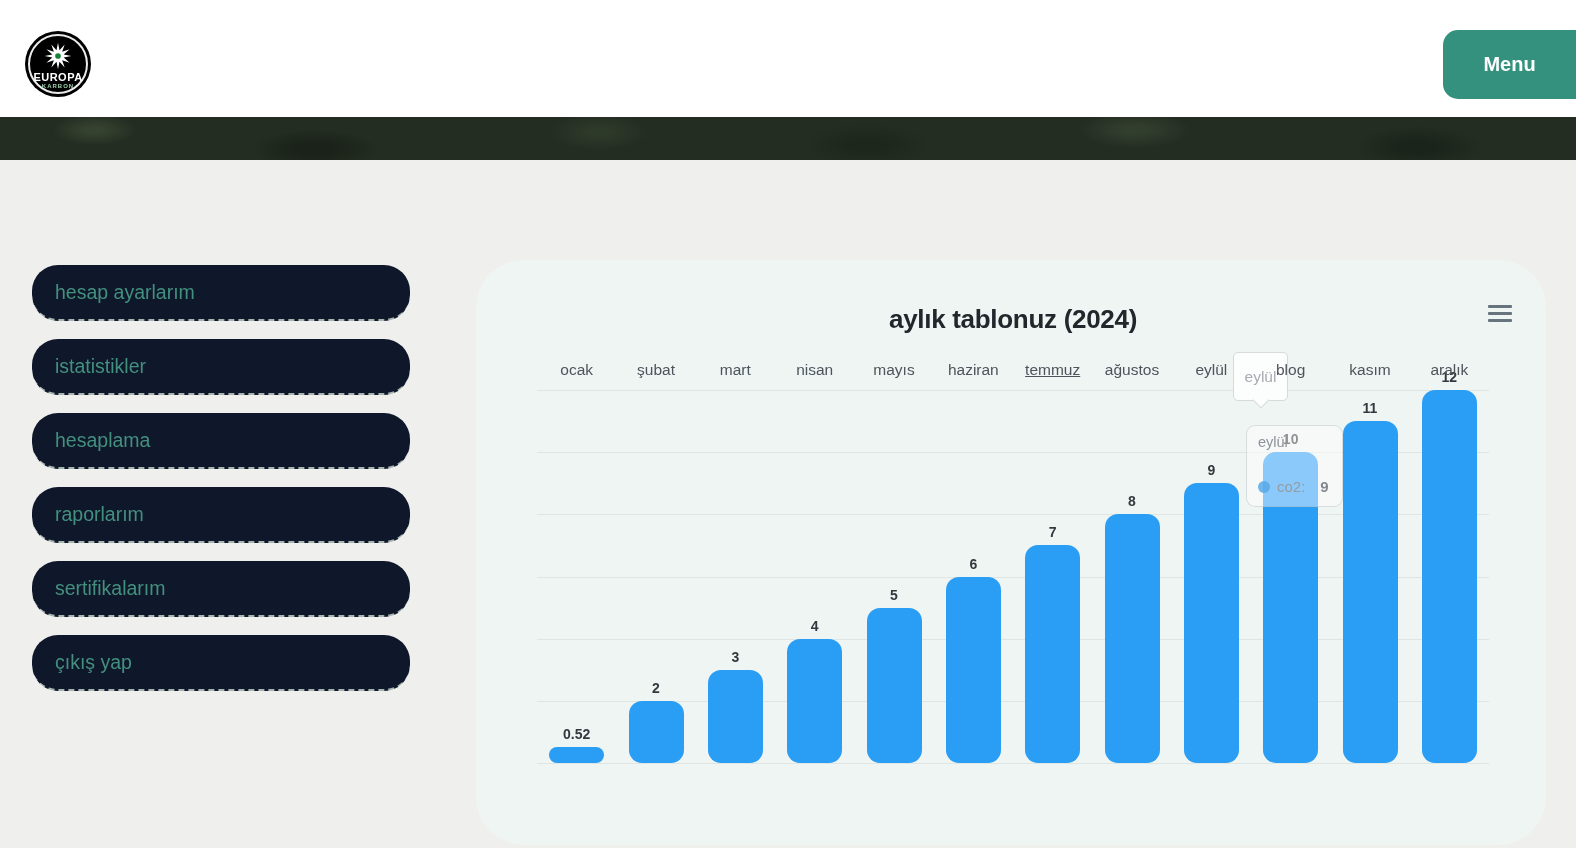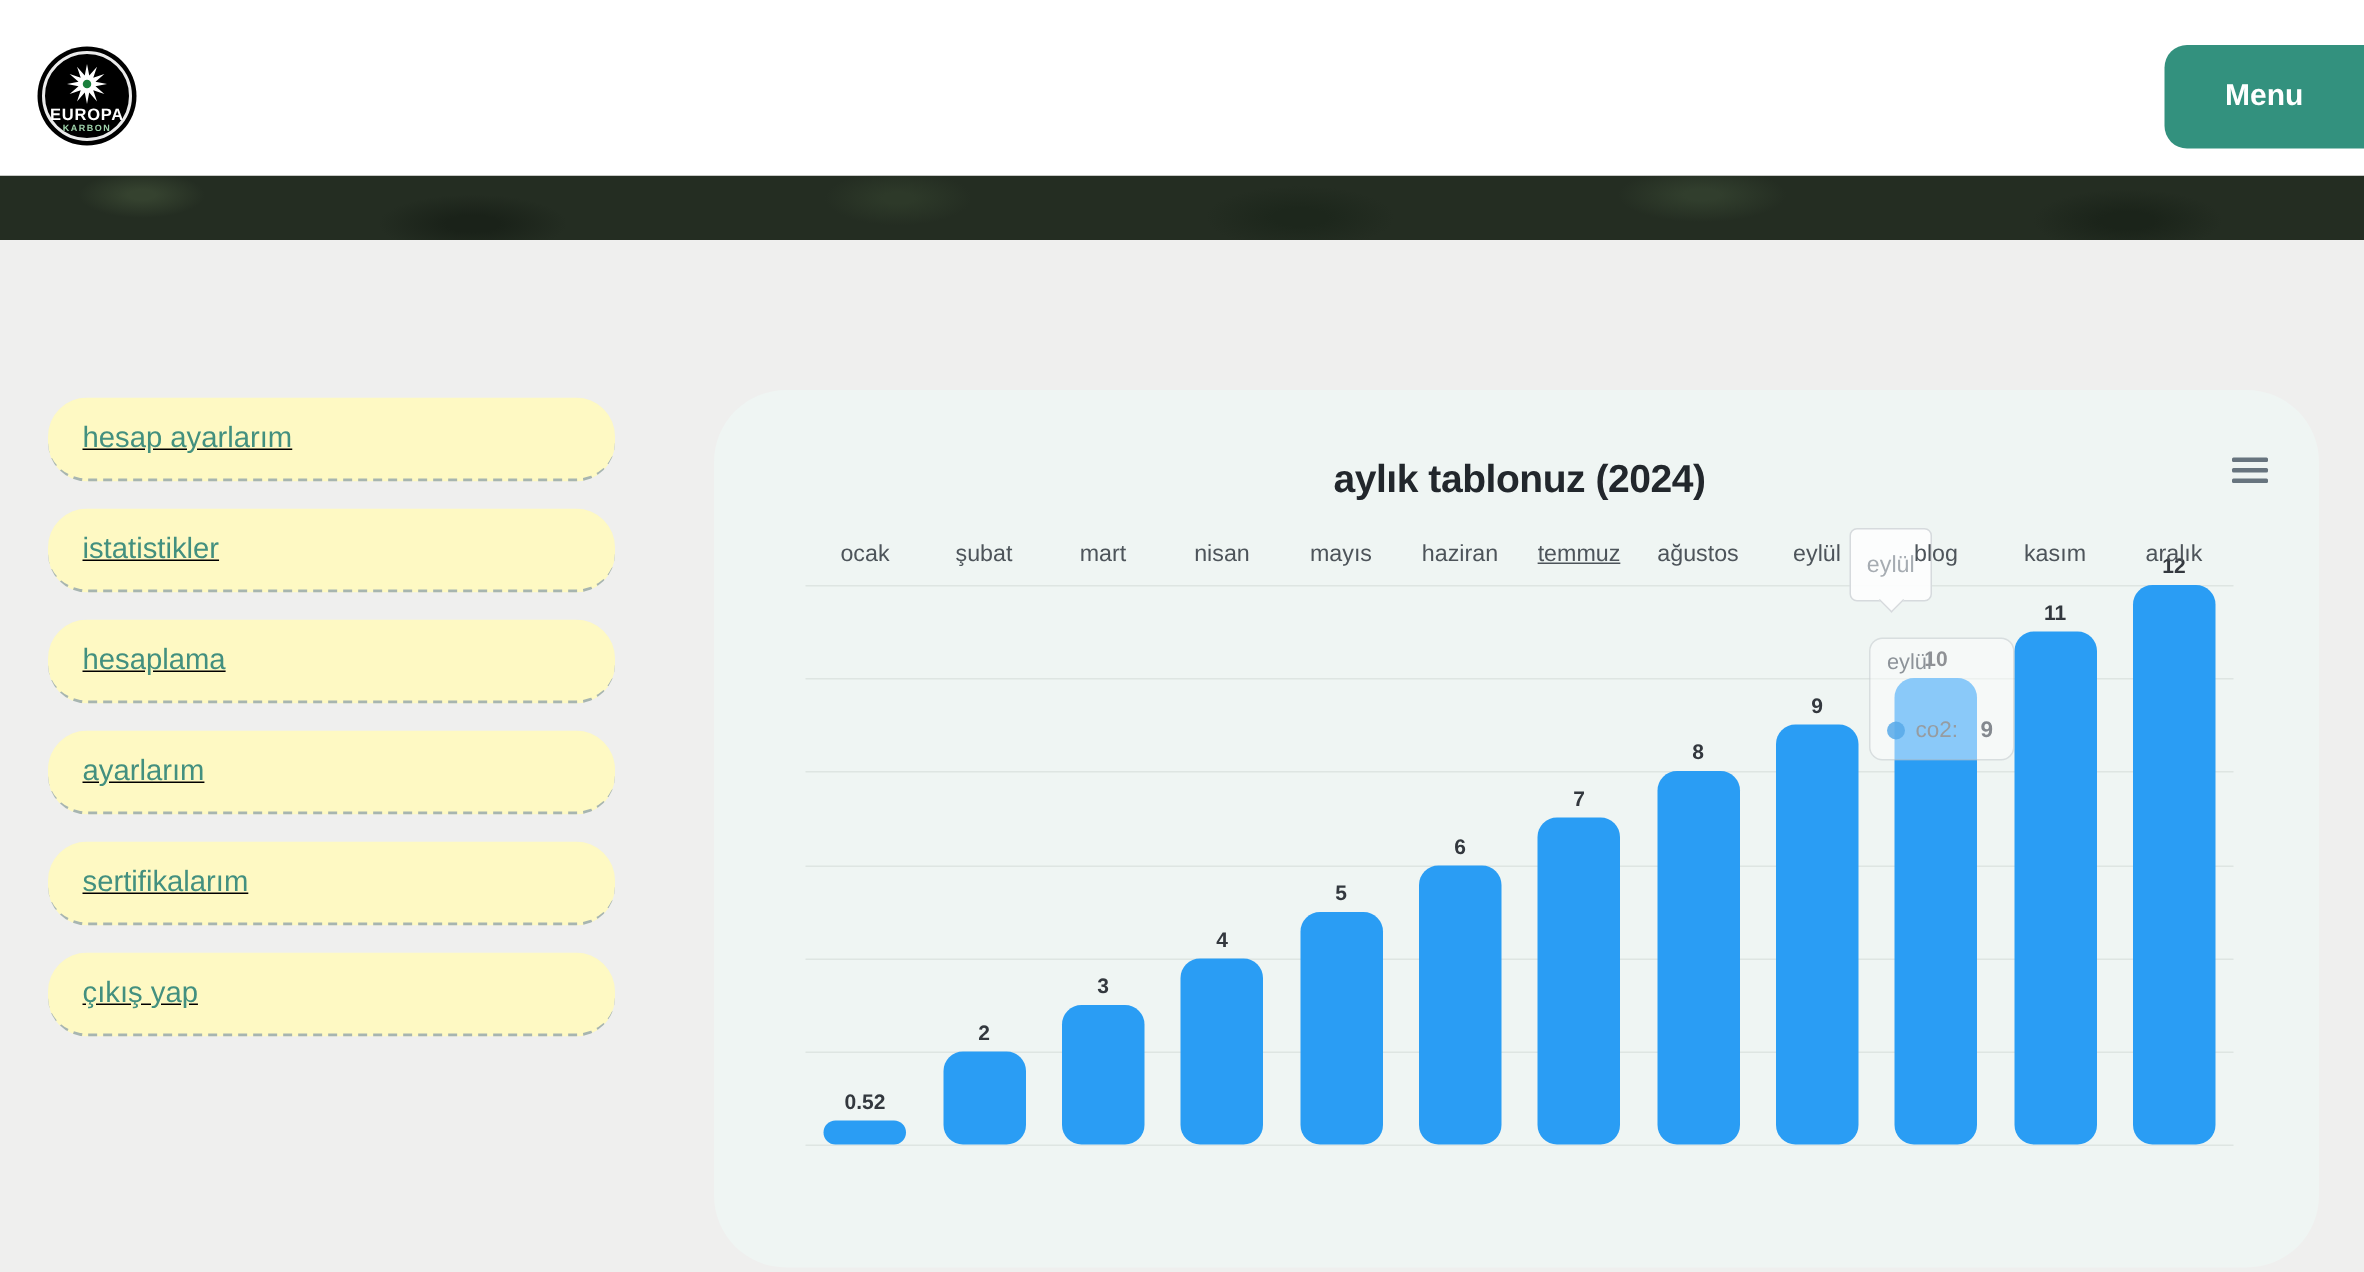--- a/index.html
+++ b/index.html
@@ -29,22 +29,22 @@
       radial-gradient(90px 28px at 20% 75%, #1a2219 20%, rgba(0,0,0,0) 70%),
       radial-gradient(70px 26px at 38% 35%, #2d3929 15%, rgba(0,0,0,0) 70%),
       radial-gradient(90px 30px at 55% 65%, #1d271c 20%, rgba(0,0,0,0) 70%),
       radial-gradient(80px 26px at 72% 30%, #313e2d 15%, rgba(0,0,0,0) 70%),
       radial-gradient(90px 30px at 90% 70%, #1b241a 20%, rgba(0,0,0,0) 70%),
       #242d22;}
   
   .white-strip{position:absolute;left:0;top:840px;width:1576px;height:8px;background:#fdfdfd;}
   .content{position:absolute;left:0;top:160px;width:1576px;height:688px;background:#efefee;}
   
-  .side-item{position:absolute;left:32px;width:378px;height:56px;background:#fef9c3;
-    border-radius:26px;border-bottom:2px dashed #a7b5b0;box-sizing:border-box;cursor:pointer;text-decoration:underline;}
+  .side-item{position:absolute;left:32px;width:378px;height:56px;background:#0f172a;
+    border-radius:26px;border-bottom:2px dashed #a7b5b0;box-sizing:border-box;cursor:pointer;}
   .side-item span{display:block;line-height:54px;padding-left:23px;font-size:19.5px;color:#43907f;}
   
   .chart-card{position:absolute;left:476px;top:100px;width:1070px;height:585px;
     background:#eff5f3;border-radius:48px;}
   .chart-title{position:absolute;left:537px;top:44px;transform:translateX(-50%);
     font-size:26px;font-weight:700;color:#22272c;letter-spacing:-.3px;white-space:nowrap;}
   .context-btn{position:absolute;left:1012px;top:45px;width:24px;height:17px;cursor:pointer;
     display:flex;flex-direction:column;justify-content:space-between;}
   .context-btn i{display:block;height:3.2px;background:#67747e;border-radius:1px;}
   .month{position:absolute;top:101px;transform:translateX(-50%);font-size:15.5px;color:#4d545a;z-index:6;white-space:nowrap;}
@@ -94,21 +94,21 @@
       <div class="side-item" style="top: 105px;">
         <span>hesap ayarlarım</span>
       </div>
       <div class="side-item" style="top: 179px;">
         <span>istatistikler</span>
       </div>
       <div class="side-item" style="top: 253px;">
         <span>hesaplama</span>
       </div>
       <div class="side-item" style="top: 327px;">
-        <span>ayarlarım</span>
+        <span>raporlarım</span>
       </div>
       <div class="side-item" style="top: 401px;">
         <span>sertifikalarım</span>
       </div>
       <div class="side-item" style="top: 475px;">
         <span>çıkış yap</span>
       </div>
     </div>
 
   <div class="chart-card">

